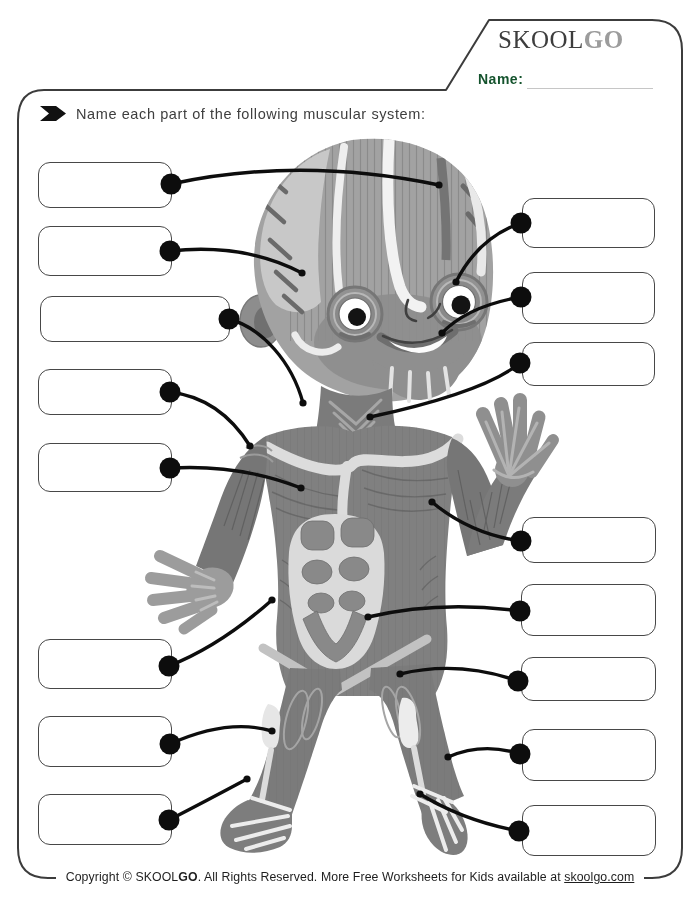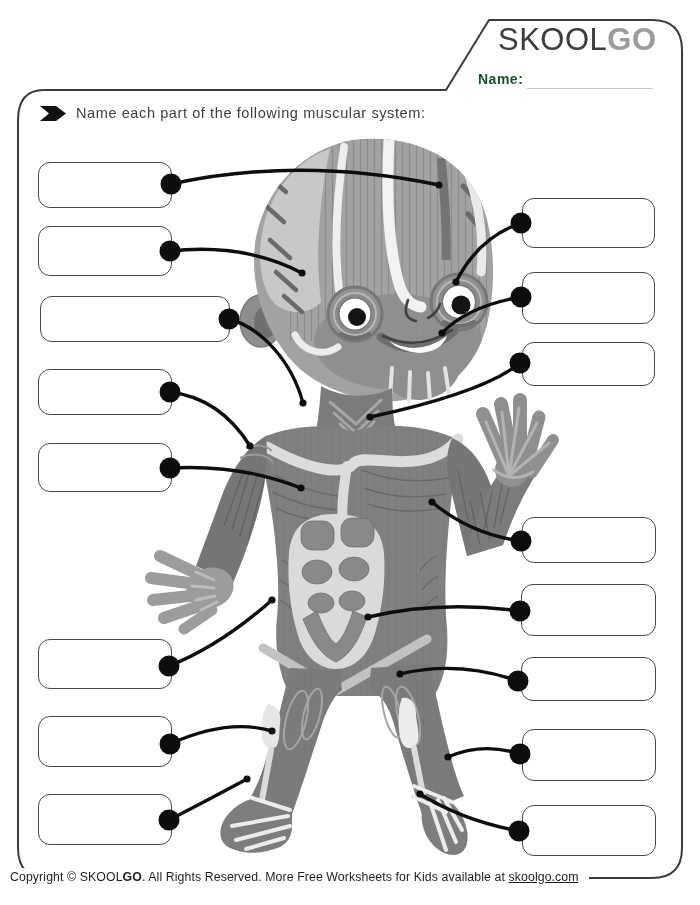--- a/index.html
+++ b/index.html
@@ -2,33 +2,33 @@
 <html><head>
 <meta charset="utf-8">
 <style>
   html,body{margin:0;padding:0;background:#fff;}
   .page{position:relative;width:700px;height:905px;background:#fff;overflow:hidden;
         font-family:"Liberation Sans",sans-serif;}
   svg.art{position:absolute;left:0;top:0;z-index:0;}
   svg.annot{position:absolute;left:0;top:0;z-index:3;pointer-events:none;}
   .title{position:absolute;left:34px;top:18px;z-index:2;font-size:39px;font-weight:800;
          letter-spacing:.4px;color:#171717;font-family:"DejaVu Sans",sans-serif;}
-  .logo{position:absolute;left:498px;top:23px;z-index:2;font-size:31px;line-height:34px;letter-spacing:.5px;
-        font-family:Liberation Sans, sans-serif;white-space:nowrap;}
+  .logo{position:absolute;left:498px;top:23px;z-index:2;font-size:25px;line-height:34px;letter-spacing:.5px;
+        font-family:Liberation Serif, serif;white-space:nowrap;}
   .logo .sk{color:#3d3d3d;font-weight:400;}
   .logo .go{color:#9c9c9c;font-weight:700;}
   .name-label{position:absolute;left:478px;top:71px;z-index:2;font-size:14px;font-weight:700;
               letter-spacing:.5px;color:#14532d;}
   .name-line{position:absolute;left:527px;top:64px;width:126px;height:24px;z-index:2;
              border-bottom:1.6px solid #c6c6c6;}
-  .instruction{position:absolute;left:40px;top:105px;z-index:2;display:flex;align-items:flex-start;
+  .instruction{position:absolute;left:40px;top:105px;z-index:2;display:flex;align-items:center;
                gap:9px;color:#3e3e3e;font-size:14.5px;letter-spacing:.6px;}
   .abox{position:absolute;z-index:2;background:#fff;border:1.7px solid #474747;border-radius:12px;
         box-sizing:border-box;}
-  .footer{position:absolute;top:868px;left:0;width:700px;z-index:2;
+  .footer{position:absolute;top:868px;left:0;width:700px;z-index:2;text-align:center;
           font-size:12.3px;color:#1e1e1e;letter-spacing:.1px;}
   .footer .inner{display:inline-block;background:#fff;padding:0 10px;line-height:19px;}
   .footer .bold{font-weight:700;}
   .footer .link{text-decoration:underline;}
 </style>
 </head>
 <body>
 
 <div class="page">
 

